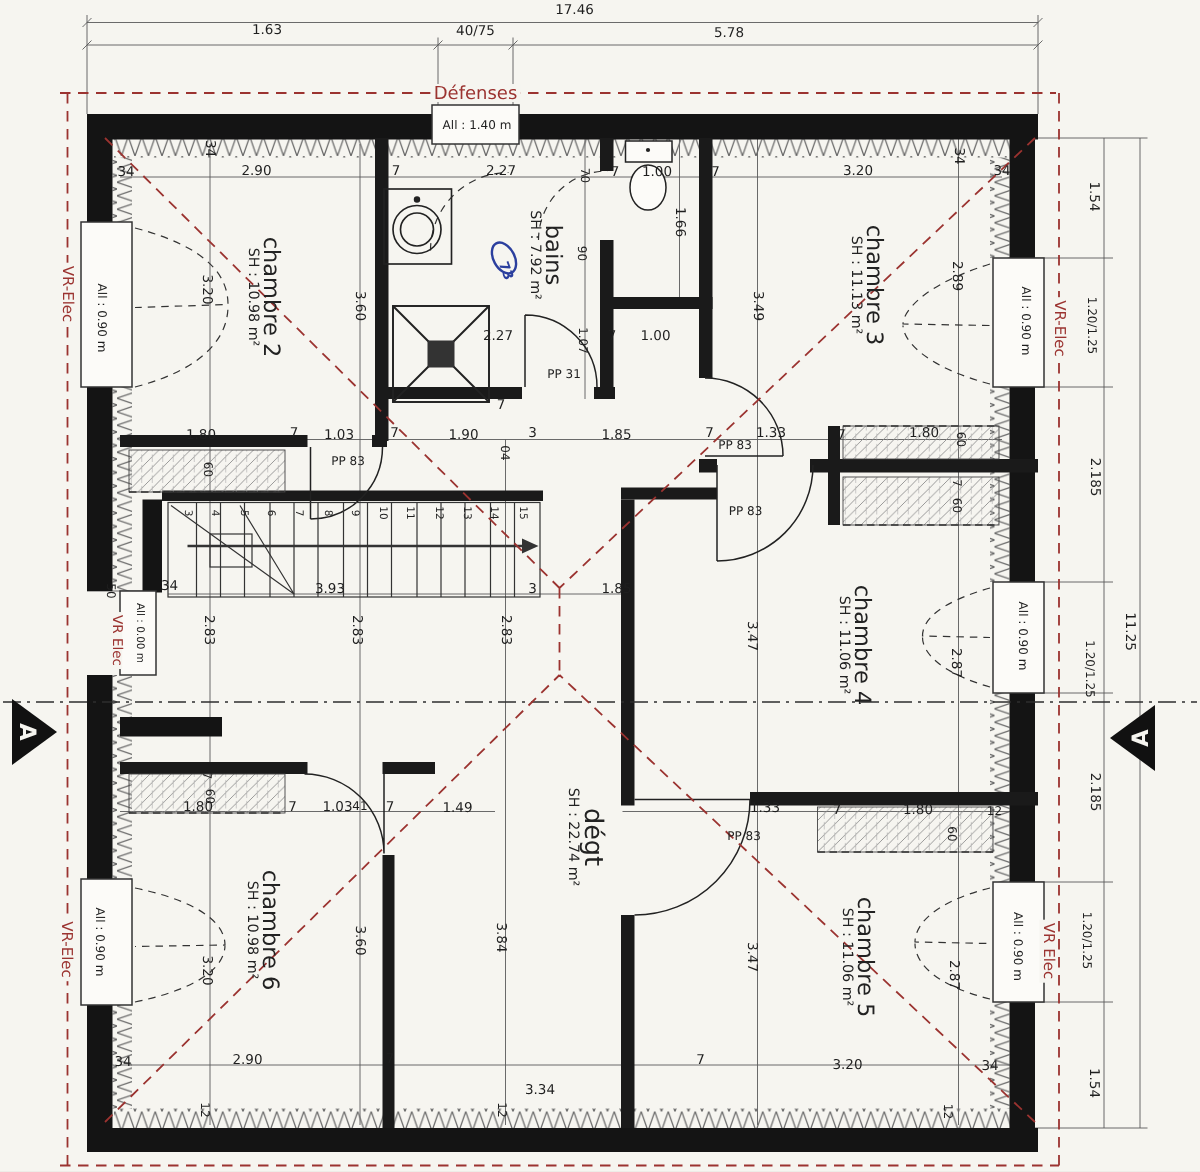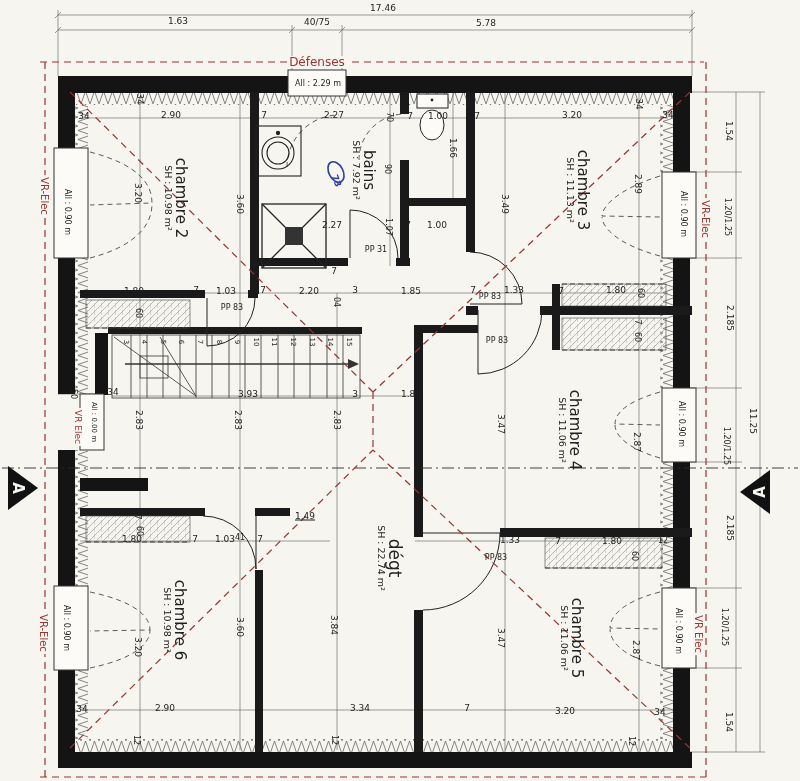--- a/index.html
+++ b/index.html
@@ -213,21 +213,21 @@
         <span class="room-name" style="font-size: 17px;">dégt</span>
         <span class="room-sh">SH : 22.74 m²</span>
       </div>
     </div>
 <div id="labels">
       <span class="dim" style="left: 383px; top: 8px;">17.46</span>
       <span class="dim" style="left: 178px; top: 21px;">1.63</span>
       <span class="dim" style="left: 317px; top: 22px;">40/75</span>
       <span class="dim" style="left: 486px; top: 23px;">5.78</span>
       <span class="dim c-red" style="left: 317px; top: 62px; font-size: 12px;">Défenses</span>
-      <span class="dim" style="left: 318px; top: 84px; font-size: 8px;">All : 2.29 m</span>
+      <span class="dim" style="left: 318px; top: 84px; font-size: 8px;">All : 1.40 m</span>
       <span class="dim" style="left: 84px; top: 116px;">34</span>
       <span class="dim" style="left: 139px; top: 99px; transform: translate(-50%, -50%) rotate(90deg);">34</span>
       <span class="dim" style="left: 171px; top: 115px;">2.90</span>
       <span class="dim" style="left: 264px; top: 115px;">7</span>
       <span class="dim" style="left: 334px; top: 115px;">2.27</span>
       <span class="dim" style="left: 389px; top: 117px; font-size: 8px; transform: translate(-50%, -50%) rotate(90deg);">70</span>
       <span class="dim" style="left: 410px; top: 116px;">7</span>
       <span class="dim" style="left: 438px; top: 116px;">1.00</span>
       <span class="dim" style="left: 477px; top: 116px;">7</span>
       <span class="dim" style="left: 572px; top: 115px;">3.20</span>
@@ -243,36 +243,36 @@
       <span class="dim" style="left: 332px; top: 225px;">2.27</span>
       <span class="dim" style="left: 408px; top: 225px;">7</span>
       <span class="dim" style="left: 437px; top: 225px;">1.00</span>
       <span class="dim" style="left: 388px; top: 227px; font-size: 8px; transform: translate(-50%, -50%) rotate(90deg);">1.07</span>
       <span class="dim" style="left: 376px; top: 250px; font-size: 8px;">PP 31</span>
       <span class="dim" style="left: 334px; top: 271px;">7</span>
       <span class="dim" style="left: 134px; top: 291px;">1.80</span>
       <span class="dim" style="left: 196px; top: 290px;">7</span>
       <span class="dim" style="left: 226px; top: 291px;">1.03</span>
       <span class="dim" style="left: 263px; top: 290px;">7</span>
-      <span class="dim" style="left: 309px; top: 291px;">2.20</span>
+      <span class="dim" style="left: 309px; top: 291px;">1.90</span>
       <span class="dim" style="left: 355px; top: 290px;">3</span>
       <span class="dim" style="left: 336px; top: 302px; font-size: 8px; transform: translate(-50%, -50%) rotate(90deg);">04</span>
       <span class="dim" style="left: 411px; top: 291px;">1.85</span>
       <span class="dim" style="left: 473px; top: 290px;">7</span>
       <span class="dim" style="left: 514px; top: 290px;">1.33</span>
       <span class="dim" style="left: 561px; top: 291px;">7</span>
       <span class="dim" style="left: 616px; top: 290px;">1.80</span>
       <span class="dim" style="left: 640px; top: 293px; font-size: 8px; transform: translate(-50%, -50%) rotate(90deg);">60</span>
       <span class="dim" style="left: 138px; top: 313px; font-size: 8px; transform: translate(-50%, -50%) rotate(90deg);">60</span>
       <span class="dim" style="left: 637px; top: 322px; font-size: 8px; transform: translate(-50%, -50%) rotate(90deg);">7</span>
       <span class="dim" style="left: 637px; top: 337px; font-size: 8px; transform: translate(-50%, -50%) rotate(90deg);">60</span>
       <span class="dim" style="left: 232px; top: 308px; font-size: 8px;">PP 83</span>
       <span class="dim" style="left: 490px; top: 297px; font-size: 8px;">PP 83</span>
       <span class="dim" style="left: 497px; top: 341px; font-size: 8px;">PP 83</span>
-      <span class="dim" style="left: 248px; top: 394px;">3.93</span>
+      <span class="dim" style="left: 220px; top: 394px;">3.93</span>
       <span class="dim" style="left: 113px; top: 392px;">34</span>
       <span class="dim" style="left: 73px; top: 394px; font-size: 8px; transform: translate(-50%, -50%) rotate(90deg);">50</span>
       <span class="dim" style="left: 138px; top: 420px; transform: translate(-50%, -50%) rotate(90deg);">2.83</span>
       <span class="dim" style="left: 237px; top: 420px; transform: translate(-50%, -50%) rotate(90deg);">2.83</span>
       <span class="dim" style="left: 336px; top: 420px; transform: translate(-50%, -50%) rotate(90deg);">2.83</span>
       <span class="dim" style="left: 411px; top: 394px;">1.85</span>
       <span class="dim" style="left: 355px; top: 394px;">3</span>
       <span class="dim" style="left: 500px; top: 424px; transform: translate(-50%, -50%) rotate(90deg);">3.47</span>
       <span class="dim" style="left: 636px; top: 442px; transform: translate(-50%, -50%) rotate(90deg);">2.87</span>
       <span class="dim" style="left: 67px; top: 212px; font-size: 8px; transform: translate(-50%, -50%) rotate(90deg);">All : 0.90 m</span>
@@ -294,36 +294,36 @@
       <span class="dim" style="left: 729px; top: 528px; transform: translate(-50%, -50%) rotate(90deg);">2.185</span>
       <span class="dim" style="left: 724px; top: 627px; font-size: 8px; transform: translate(-50%, -50%) rotate(90deg);">1.20/1.25</span>
       <span class="dim" style="left: 728px; top: 722px; transform: translate(-50%, -50%) rotate(90deg);">1.54</span>
       <span class="dim" style="left: 137px; top: 517px; font-size: 8px; transform: translate(-50%, -50%) rotate(90deg);">7</span>
       <span class="dim" style="left: 139px; top: 531px; font-size: 8px; transform: translate(-50%, -50%) rotate(90deg);">60</span>
       <span class="dim" style="left: 132px; top: 539px;">1.80</span>
       <span class="dim" style="left: 195px; top: 539px;">7</span>
       <span class="dim" style="left: 225px; top: 539px;">1.03</span>
       <span class="dim" style="left: 240px; top: 538px; font-size: 8px;">41</span>
       <span class="dim" style="left: 260px; top: 539px;">7</span>
-      <span class="dim" style="left: 305px; top: 516px; text-decoration: underline;">1.49</span>
+      <span class="dim" style="left: 305px; top: 540px;">1.49</span>
       <span class="dim" style="left: 510px; top: 540px;">1.33</span>
       <span class="dim" style="left: 558px; top: 541px;">7</span>
       <span class="dim" style="left: 612px; top: 541px;">1.80</span>
       <span class="dim" style="left: 663px; top: 541px; font-size: 8px;">12</span>
       <span class="dim" style="left: 634px; top: 556px; font-size: 8px; transform: translate(-50%, -50%) rotate(90deg);">60</span>
       <span class="dim" style="left: 496px; top: 558px; font-size: 8px;">PP 83</span>
       <span class="dim" style="left: 137px; top: 647px; transform: translate(-50%, -50%) rotate(90deg);">3.20</span>
       <span class="dim" style="left: 239px; top: 627px; transform: translate(-50%, -50%) rotate(90deg);">3.60</span>
       <span class="dim" style="left: 333px; top: 625px; transform: translate(-50%, -50%) rotate(90deg);">3.84</span>
       <span class="dim" style="left: 500px; top: 638px; transform: translate(-50%, -50%) rotate(90deg);">3.47</span>
       <span class="dim" style="left: 635px; top: 650px; transform: translate(-50%, -50%) rotate(90deg);">2.87</span>
       <span class="dim" style="left: 82px; top: 709px;">34</span>
       <span class="dim" style="left: 165px; top: 708px;">2.90</span>
       <span class="dim" style="left: 260px; top: 707px;">7</span>
-      <span class="dim" style="left: 360px; top: 708px;">3.34</span>
+      <span class="dim" style="left: 360px; top: 728px;">3.34</span>
       <span class="dim" style="left: 467px; top: 708px;">7</span>
       <span class="dim" style="left: 565px; top: 711px;">3.20</span>
       <span class="dim" style="left: 660px; top: 712px;">34</span>
       <span class="dim" style="left: 136px; top: 740px; font-size: 8px; transform: translate(-50%, -50%) rotate(90deg);">12</span>
       <span class="dim" style="left: 334px; top: 740px; font-size: 8px; transform: translate(-50%, -50%) rotate(90deg);">12</span>
       <span class="dim" style="left: 631px; top: 741px; font-size: 8px; transform: translate(-50%, -50%) rotate(90deg);">12</span>
       <span class="dim" style="left: 124.5px; top: 342px; font-size: 7px; transform: translate(-50%, -50%) rotate(90deg);">3</span>
       <span class="dim" style="left: 143.1px; top: 342px; font-size: 7px; transform: translate(-50%, -50%) rotate(90deg);">4</span>
       <span class="dim" style="left: 161.7px; top: 342px; font-size: 7px; transform: translate(-50%, -50%) rotate(90deg);">5</span>
       <span class="dim" style="left: 180.3px; top: 342px; font-size: 7px; transform: translate(-50%, -50%) rotate(90deg);">6</span>

